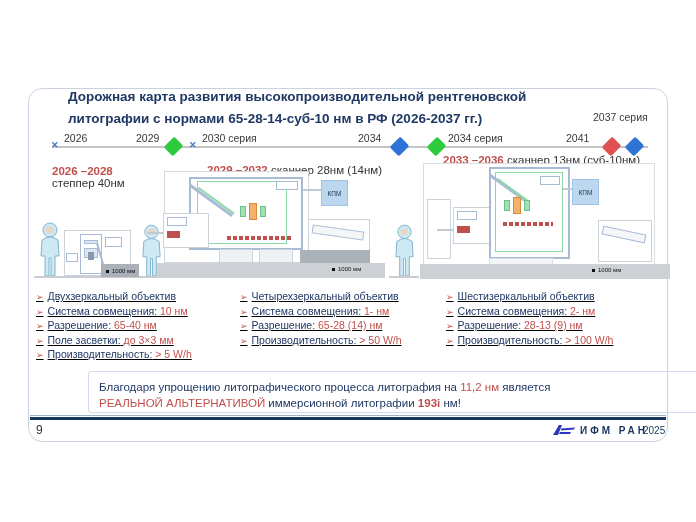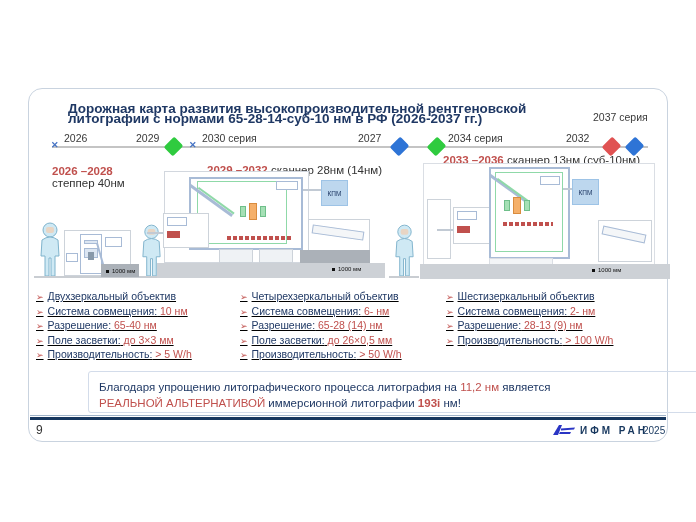--- a/index.html
+++ b/index.html
@@ -55,33 +55,33 @@
   .footer-thick{position:absolute;left:30px;top:417px;width:636px;height:3px;background:#17375E;}
   .page-num{position:absolute;left:36px;top:423px;font-size:12px;color:#333;}
   .org{position:absolute;left:580px;top:425px;font-size:10px;color:#17375E;letter-spacing:3px;white-space:nowrap;font-weight:bold;}
   .year2025{position:absolute;left:643px;top:425px;font-size:10px;color:#17375E;}
 </style>
 </head>
 <body>
 
 <div class="slide"></div>
 
-<div class="abs title-line" style="left:68px;top:100px;">Дорожная карта развития высокопроизводительной рентгеновской</div>
+<div class="abs title-line" style="left:68px;top:88px;">Дорожная карта развития высокопроизводительной рентгеновской</div>
 <div class="abs title-line" style="left:68px;top:110px;">литографии с нормами 65-28-14-суб-10 нм в РФ  (2026-2037 гг.)</div>
 <div class="abs yr" style="left:593px;top:111px;">2037 серия</div>
 
 <div class="abs tl-line" style="left:52px;top:146px;width:596px;"></div>
 <div class="abs xmark" style="left:51px;top:140px;">✕</div>
 <div class="abs xmark" style="left:189px;top:140px;">✕</div>
 <div class="abs yr" style="left:64px;top:132px;">2026</div>
 <div class="abs yr" style="left:136px;top:132px;">2029</div>
 <div class="abs yr" style="left:202px;top:132px;">2030 серия</div>
-<div class="abs yr" style="left:358px;top:132px;">2027</div>
+<div class="abs yr" style="left:358px;top:132px;">2034</div>
 <div class="abs yr" style="left:448px;top:132px;">2034 серия</div>
-<div class="abs yr" style="left:566px;top:132px;">2032</div>
+<div class="abs yr" style="left:566px;top:132px;">2041</div>
 <div class="abs diamond d-green" style="left:167px;top:139px;"></div>
 <div class="abs diamond d-blue" style="left:393px;top:139px;"></div>
 <div class="abs diamond d-green" style="left:430px;top:139px;"></div>
 <div class="abs diamond d-red" style="left:605px;top:139px;"></div>
 <div class="abs diamond d-blue" style="left:628px;top:139px;"></div>
 
 <div class="abs m-period" style="left:52px;top:165px;">2026 –2028</div>
 <div class="abs m-name" style="left:52px;top:177px;">степпер 40нм</div>
 <div class="abs" style="left:207px;top:160px;white-space:nowrap;">
   <span class="m-period">2029 –2032</span><span class="m-name"> сканнер 28нм (14нм)</span>
@@ -184,23 +184,22 @@
 
 <div class="spec-col" style="left:36px;">
   <div class="spec-row"><span class="spec-bullet">➢</span><span class="spec-label">Двухзеркальный объектив</span><span class="spec-val"></span></div>
   <div class="spec-row"><span class="spec-bullet">➢</span><span class="spec-label">Система совмещения:</span><span class="spec-val"> 10 нм</span></div>
   <div class="spec-row"><span class="spec-bullet">➢</span><span class="spec-label">Разрешение:</span><span class="spec-val"> 65-40 нм</span></div>
   <div class="spec-row"><span class="spec-bullet">➢</span><span class="spec-label">Поле засветки:</span><span class="spec-val"> до 3×3 мм</span></div>
   <div class="spec-row"><span class="spec-bullet">➢</span><span class="spec-label">Производительность:</span><span class="spec-val"> &gt; 5 W/h</span></div>
 </div>
 <div class="spec-col" style="left:240px;">
   <div class="spec-row"><span class="spec-bullet">➢</span><span class="spec-label">Четырехзеркальный объектив</span><span class="spec-val"></span></div>
-  <div class="spec-row"><span class="spec-bullet">➢</span><span class="spec-label">Система совмещения:</span><span class="spec-val"> 6- нм</span></div>
+  <div class="spec-row"><span class="spec-bullet">➢</span><span class="spec-label">Система совмещения:</span><span class="spec-val"> 1- нм</span></div>
   <div class="spec-row"><span class="spec-bullet">➢</span><span class="spec-label">Разрешение:</span><span class="spec-val"> 65-28 (14) нм</span></div>
-  <div class="spec-row"><span class="spec-bullet">➢</span><span class="spec-label">Поле засветки:</span><span class="spec-val"> до 26×0,5 мм</span></div>
   <div class="spec-row"><span class="spec-bullet">➢</span><span class="spec-label">Производительность:</span><span class="spec-val"> &gt; 50 W/h</span></div>
 </div>
 <div class="spec-col" style="left:446px;">
   <div class="spec-row"><span class="spec-bullet">➢</span><span class="spec-label">Шестизеркальный объектив</span><span class="spec-val"></span></div>
   <div class="spec-row"><span class="spec-bullet">➢</span><span class="spec-label">Система совмещения:</span><span class="spec-val"> 2- нм</span></div>
   <div class="spec-row"><span class="spec-bullet">➢</span><span class="spec-label">Разрешение:</span><span class="spec-val"> 28-13 (9) нм</span></div>
   <div class="spec-row"><span class="spec-bullet">➢</span><span class="spec-label">Производительность:</span><span class="spec-val"> &gt; 100 W/h</span></div>
 </div>
 
 <div class="note-box">

